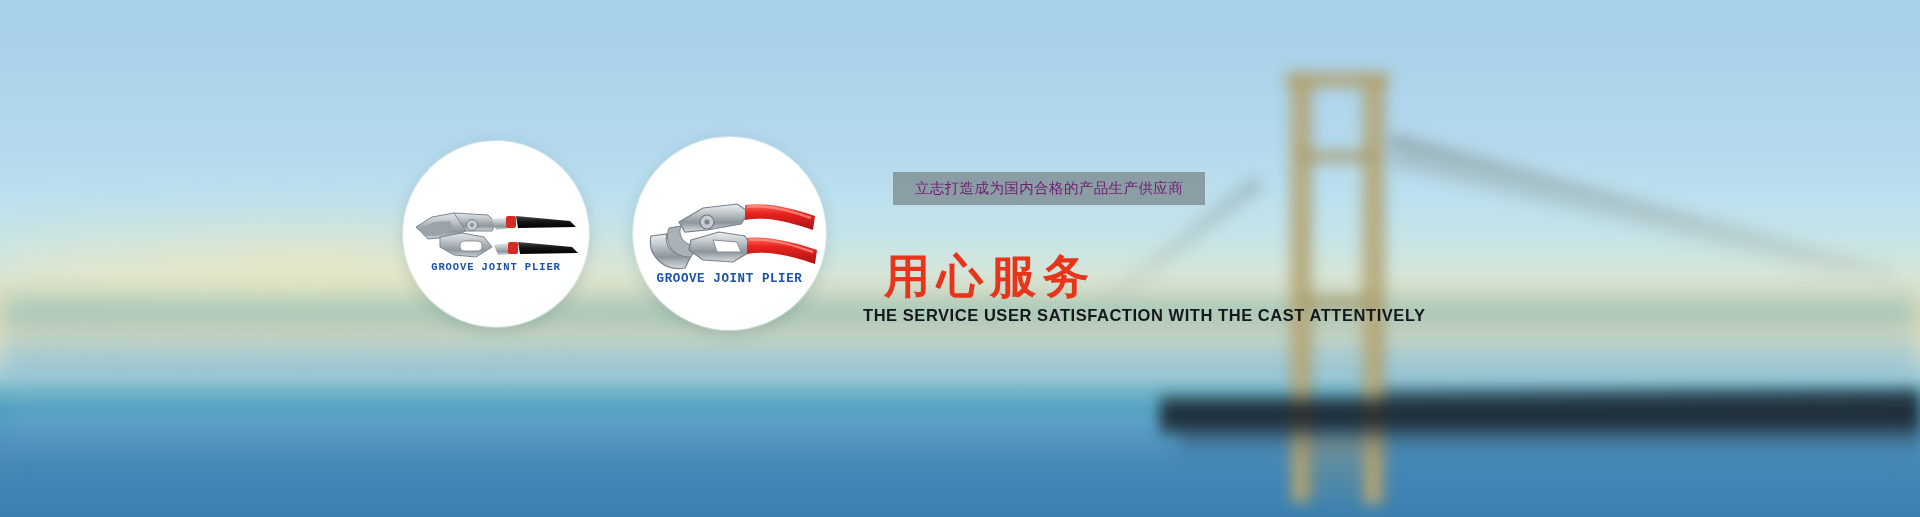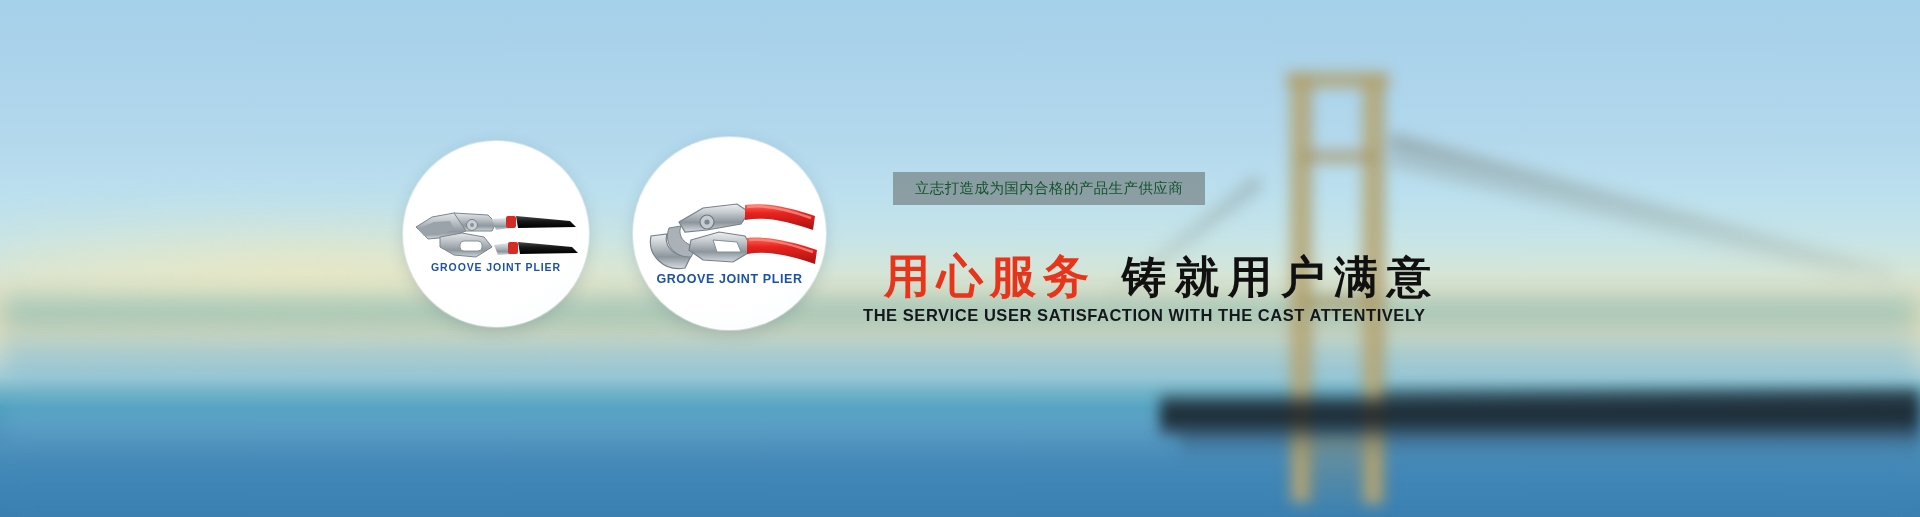--- a/index.html
+++ b/index.html
@@ -130,20 +130,21 @@
   
   .product-circle {
     position:absolute;
     border-radius:50%;
     background:radial-gradient(circle at 42% 34%, #ffffff 0%, #ffffff 62%, #fbfdfe 80%, #f2f7fa 100%);
     box-shadow:0 4px 16px rgba(40,70,95,.18), 0 0 0 1px rgba(255,255,255,.55);
     display:flex;
     flex-direction:column;
     align-items:center;
     justify-content:flex-end;
+    font-family:Liberation Mono, monospace;
   }
   #circle-1 { left:403px; top:141px; width:186px; height:186px; }
   #circle-2 { left:633px; top:137px; width:193px; height:193px; }
 
   .product-art {
     position:absolute;
     left:0; right:0;
     display:flex; align-items:center; justify-content:center;
   }
   #circle-1 .product-art { top:42px; height:100px; }
@@ -162,21 +163,21 @@
 
   
   .subtitle-bar {
     position:absolute;
     left:893px; top:172px;
     width:312px; height:33px;
     background:rgba(108,118,118,.62);
     display:flex; align-items:center; justify-content:center;
   }
   .subtitle-text {
-    color:#14532d;
+    color:#701a75;
     font-size:14.5px;
     letter-spacing:.4px;
     white-space:nowrap;
   }
 
   .headline {
     position:absolute;
     left:884px; top:246px;
     display:flex; align-items:baseline;
     white-space:nowrap;
@@ -311,18 +312,17 @@
     </div>
     <div class="product-label">GROOVE JOINT PLIER</div>
   </div>
 
   <div class="subtitle-bar">
     <span class="subtitle-text">立志打造成为国内合格的产品生产供应商</span>
   </div>
 
   <div class="headline">
     <span class="headline-red">用心服务</span>
-    <span class="headline-black">铸就用户满意</span>
   </div>
 
   <div class="tagline">THE SERVICE USER SATISFACTION WITH THE CAST ATTENTIVELY</div>
 
 </div>
 
 </body></html>

